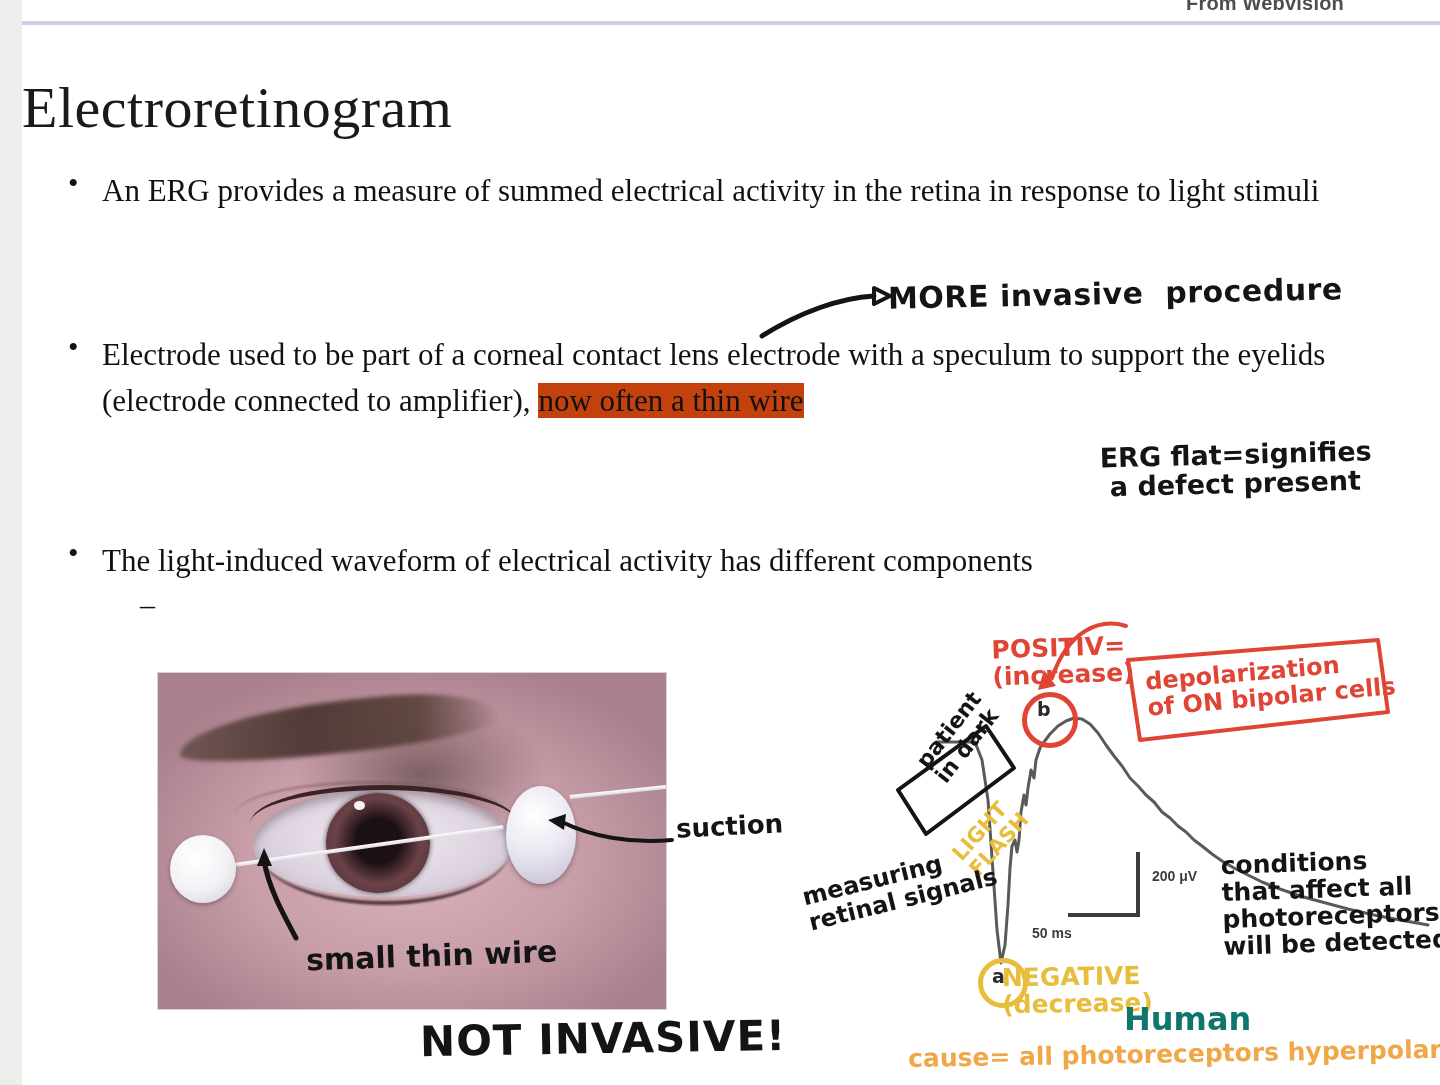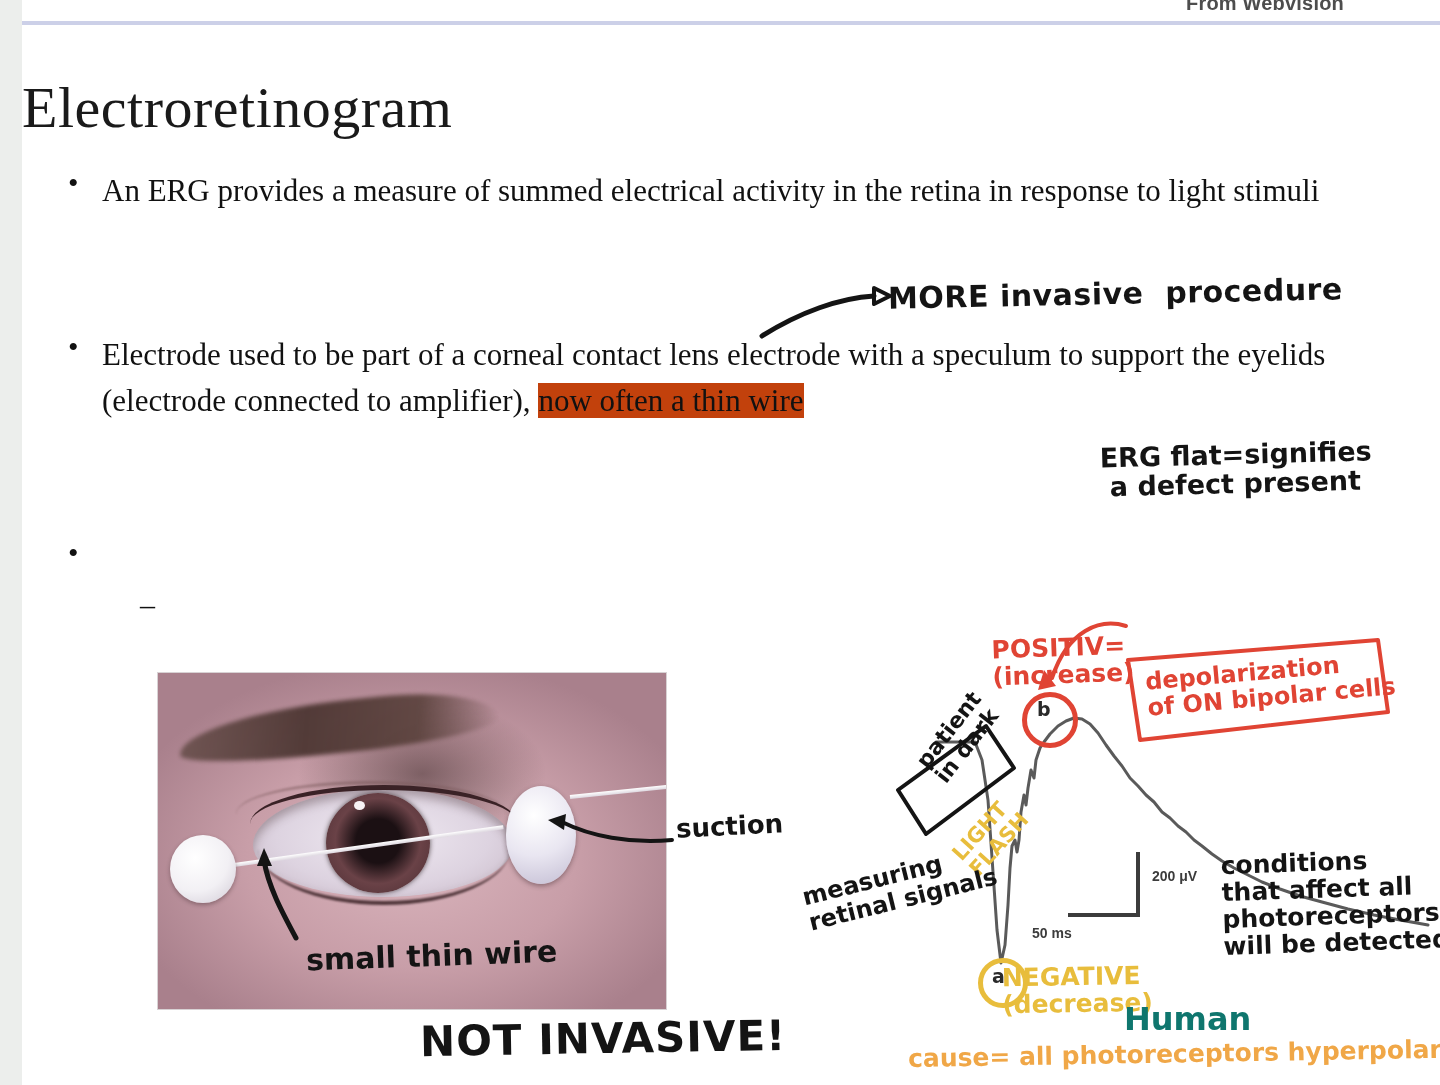--- a/index.html
+++ b/index.html
@@ -213,20 +213,21 @@
   <span class="bullet-text">An ERG provides a measure of summed electrical activity in the retina in response to light stimuli</span>
 </div>
 
 <div class="bullet-row" id="bullet-2">
   <span class="bullet-mark">•</span>
   <span class="bullet-text"><span>Electrode used to be part of a corneal contact lens electrode with a speculum to support the eyelids (electrode connected to amplifier), </span><span class="hl">now often a thin wire</span><br></span>
 </div>
 
 <div class="bullet-row" id="bullet-3">
   <span class="bullet-mark">•</span>
+  <span class="bullet-text">The light-induced waveform of electrical activity has different components</span>
 </div>
 
 <div class="bullet-row" id="bullet-3a">
   <span class="dash-mark">–</span>
 </div>
 
 <div id="eye-photo">
   <div id="eyebrow"></div>
   <div id="eye-crease"></div>
   <div id="sclera"></div>

